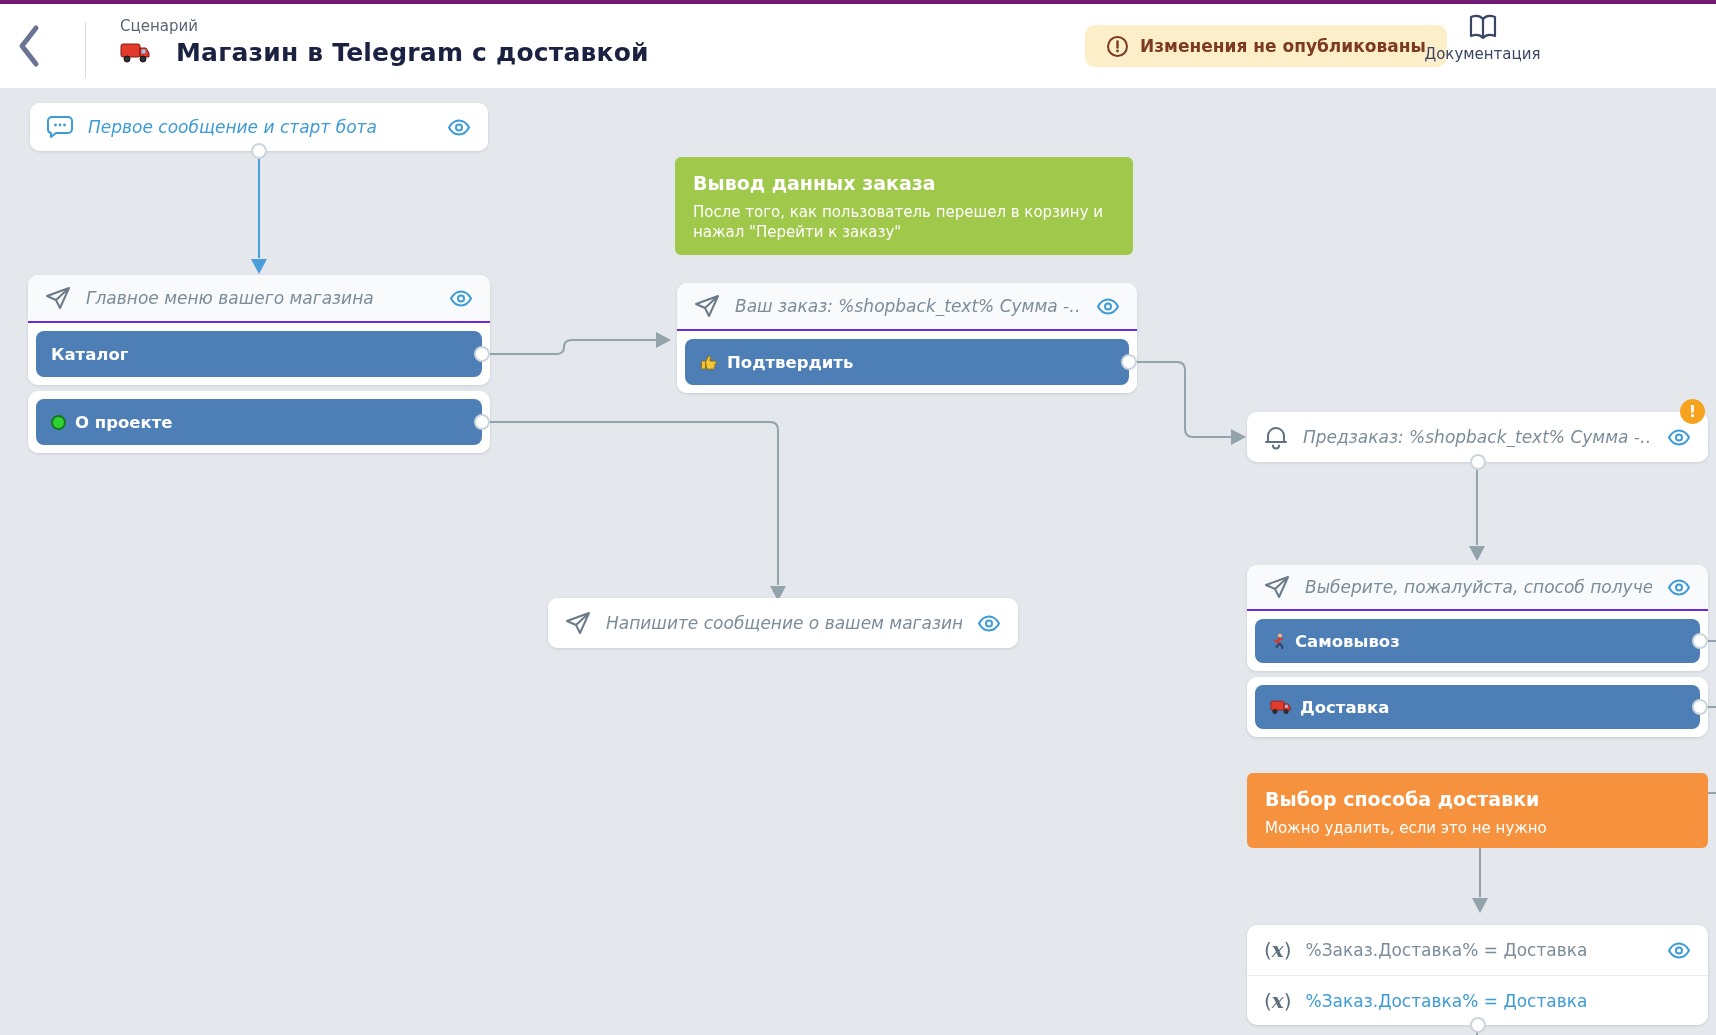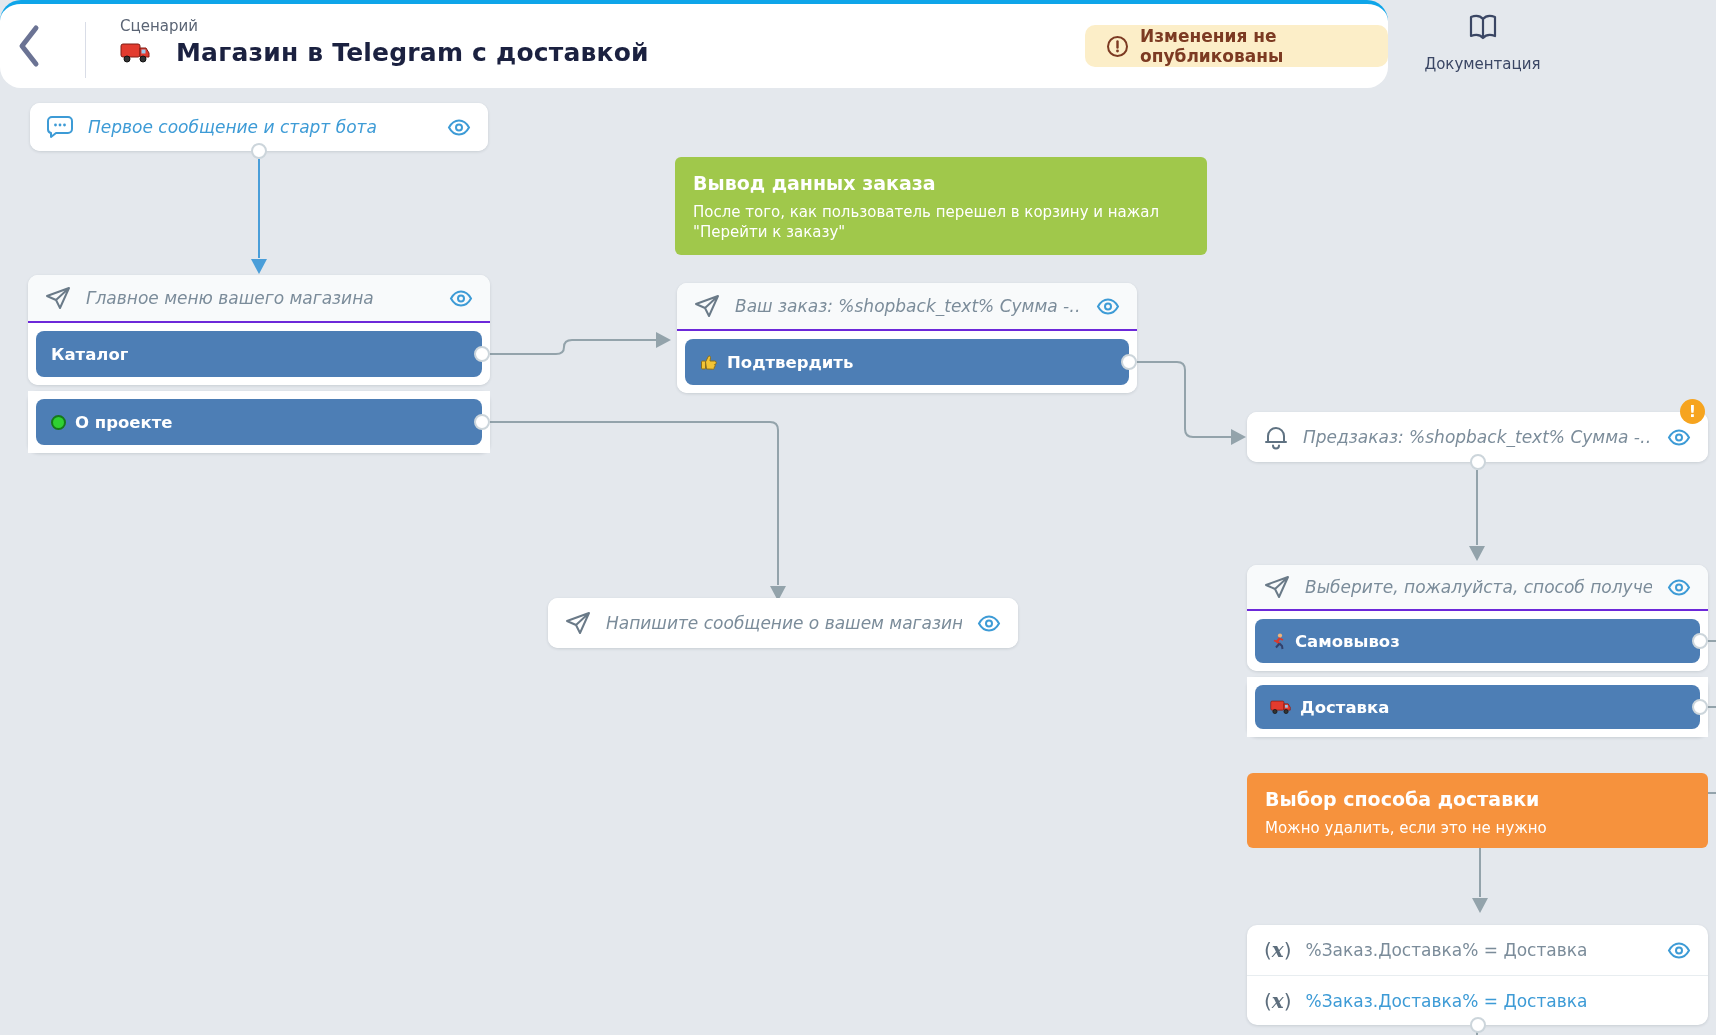--- a/index.html
+++ b/index.html
@@ -1,47 +1,47 @@
 <!DOCTYPE html>
 <html><head>
 <meta charset="utf-8">
 <style>
   * { margin:0; padding:0; box-sizing:border-box; }
   html,body { width:1716px; height:1035px; overflow:hidden;
     font-family:"DejaVu Sans","Liberation Sans",sans-serif; background:#e4e8ed; }
 
   
-  .topbar { position:absolute; left:0; top:0; width:1388px; height:88px;
-    background:#ffffff; border-top:4px solid #0ea5e9; z-index:5;border-radius:21px; }
+  .topbar { position:absolute; left:0; top:0; width:1716px; height:88px;
+    background:#ffffff; border-top:4px solid #701a75; z-index:5; }
   .back-btn { position:absolute; left:6px; top:14px; width:46px; height:56px;
     display:flex; align-items:center; justify-content:center; cursor:pointer; }
   .topbar-divider { position:absolute; left:85px; top:18px; width:1px; height:56px; background:#d9dde7; }
   .scenario-block { position:absolute; left:120px; top:13px; }
   .scenario-label { font-size:15px; color:#5a6474; }
   .title-row { display:flex; align-items:center; gap:26px; margin-top:3px; }
   .page-title { font-size:25px; font-weight:bold; color:#1b2140; letter-spacing:.2px; }
   .warn-badge { position:absolute; left:1085px; top:21px; height:42px;
     background:#fceec8; border-radius:10px; display:flex; align-items:center;
     gap:11px; padding:0 21px; }
   .warn-badge span { font-size:17px; font-weight:bold; color:#7c3a22; }
   .docs-block { position:absolute; left:1420px; top:10px; width:125px;
-    display:flex; flex-direction:column; align-items:center; gap:14px; cursor:pointer; }
+    display:flex; flex-direction:column; align-items:center; gap:4px; cursor:pointer; }
   .docs-block span { font-size:15px; color:#3a4664; }
   svg.wires { position:absolute; left:0; top:0; z-index:1; }
 
   .node { position:absolute; z-index:2; }
   .card { background:#fff; border-radius:10px; box-shadow:0 1px 3px rgba(40,55,70,.15); position:relative; }
   .node-header { height:48px; display:flex; align-items:center; gap:15px;
     padding:0 17px; background:#f8fafb; border-bottom:2px solid #6d28d9;
     border-radius:10px 10px 0 0; }
   .node-header.solo { border-bottom:none; border-radius:10px; background:#fff; height:48px; }
   .node-title { flex:1; font-size:17px; color:#7b8c9a; white-space:nowrap; overflow:hidden;font-style:italic; }
   .node-title.blue { color:#3d9bd6; }
   .btn-row { padding:8px; background:#fff; border-radius:0 0 10px 10px; position:relative; }
-  .btn-row.only { border-radius:0; }
+  .btn-row.only { border-radius:12px; }
   .tg-btn { position:relative; height:46px; background:#4d7eb5; border-radius:8px;
     display:flex; align-items:center; gap:9px; padding:12px 15px;
     color:#fff; font-size:16.5px; font-weight:600; cursor:pointer; }
   .tg-btn.h44 { height:44px; }
   .port { position:absolute; width:16px; height:16px; border-radius:50%;
     background:#fff; border:2px solid #ccd5db; z-index:4; cursor:pointer; }
   .port.right { right:-8px; top:50%; margin-top:-8px; }
   .port.bottom { left:50%; bottom:-8px; margin-left:-8px; }
 
   .note { position:absolute; z-index:2; border-radius:6px; padding:15px 18px; color:#fff; cursor:pointer; }
@@ -184,21 +184,21 @@
     <div class="btn-row only">
       <div class="tg-btn">
         <span class="green-dot"></span>
         <span>О проекте</span>
         <span class="port right"></span>
       </div>
     </div>
   </div>
 </div>
 
-<div class="note note-green" style="left:675px; top:157px; width:532px; height:98px;">
+<div class="note note-green" style="left:675px; top:157px; width:458px; height:98px;">
   <div class="note-title">Вывод данных заказа</div>
   <div class="note-body">После того, как пользователь перешел в корзину и нажал "Перейти к заказу"</div>
 </div>
 
 <div class="node" style="left:677px; top:283px; width:460px;">
   <div class="card">
     <div class="node-header">
       <span class="icon">
         <svg width="26" height="24" viewBox="0 0 26 24">
             <path d="M2,10 L24,2 L15,22 L11,14 Z M11,14 L24,2" fill="none" stroke="#6a7a88" stroke-width="2" stroke-linejoin="round"></path>

